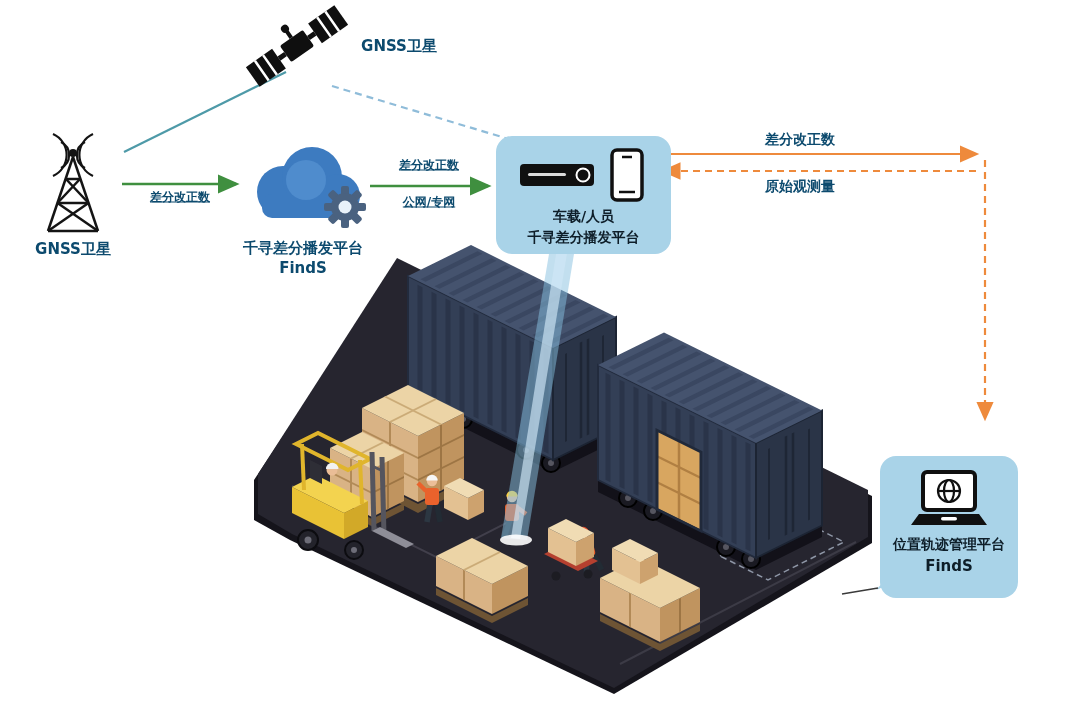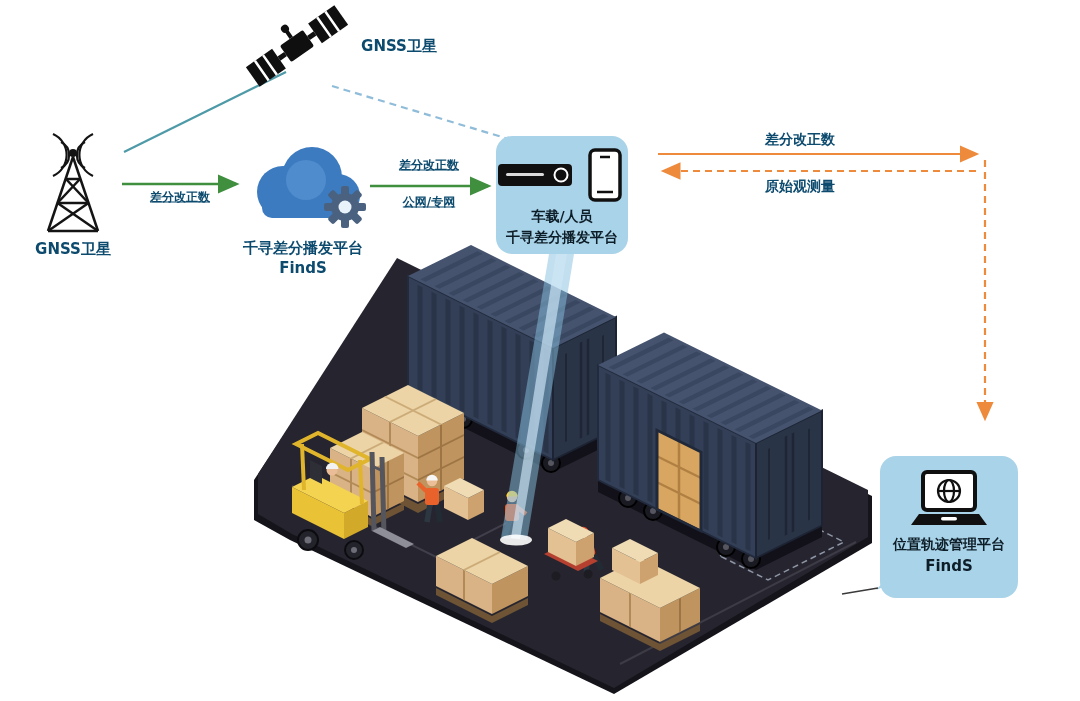--- a/index.html
+++ b/index.html
@@ -6,21 +6,21 @@
   html,body { background:#ffffff; font-family:"DejaVu Sans","Liberation Sans",sans-serif; }
   .stage { position:relative; width:1080px; height:701px; background:#ffffff; overflow:hidden; }
   .canvas { position:absolute; left:0; top:0; }
   .lbl { position:absolute; transform:translate(-50%,-50%); font-weight:700; color:#0c4a6e; white-space:nowrap; }
   .lbl.big   { font-size:15px; }
   .lbl.mid   { font-size:14px; }
   .lbl.small { font-size:12px;text-decoration:underline; }
   .bubble { position:absolute; background:#a9d3e8; border-radius:16px; display:flex; flex-direction:column; align-items:center; }
   .bubble .btxt { font-weight:700; font-size:14px; color:#0e1e29; line-height:1.5; text-align:center; }
   .bubble .btxt.prod { font-size:15px; }
-  .terminal-bubble { left:496px; top:136px; width:132px; height:118px; padding-top:12px; }
+  .terminal-bubble { left:496px; top:136px; width:175px; height:118px; padding-top:12px; }
   .finds-bubble    { left:880px; top:428px; width:138px; height:142px; padding-top:14px;margin-top:28px; }
   .bubble svg { display:block; margin-bottom:4px; }
 </style>
 </head>
 <body>
 
 <div class="stage">
 
 <svg class="canvas" width="1080" height="701" viewBox="0 0 1080 701">
   <defs>

